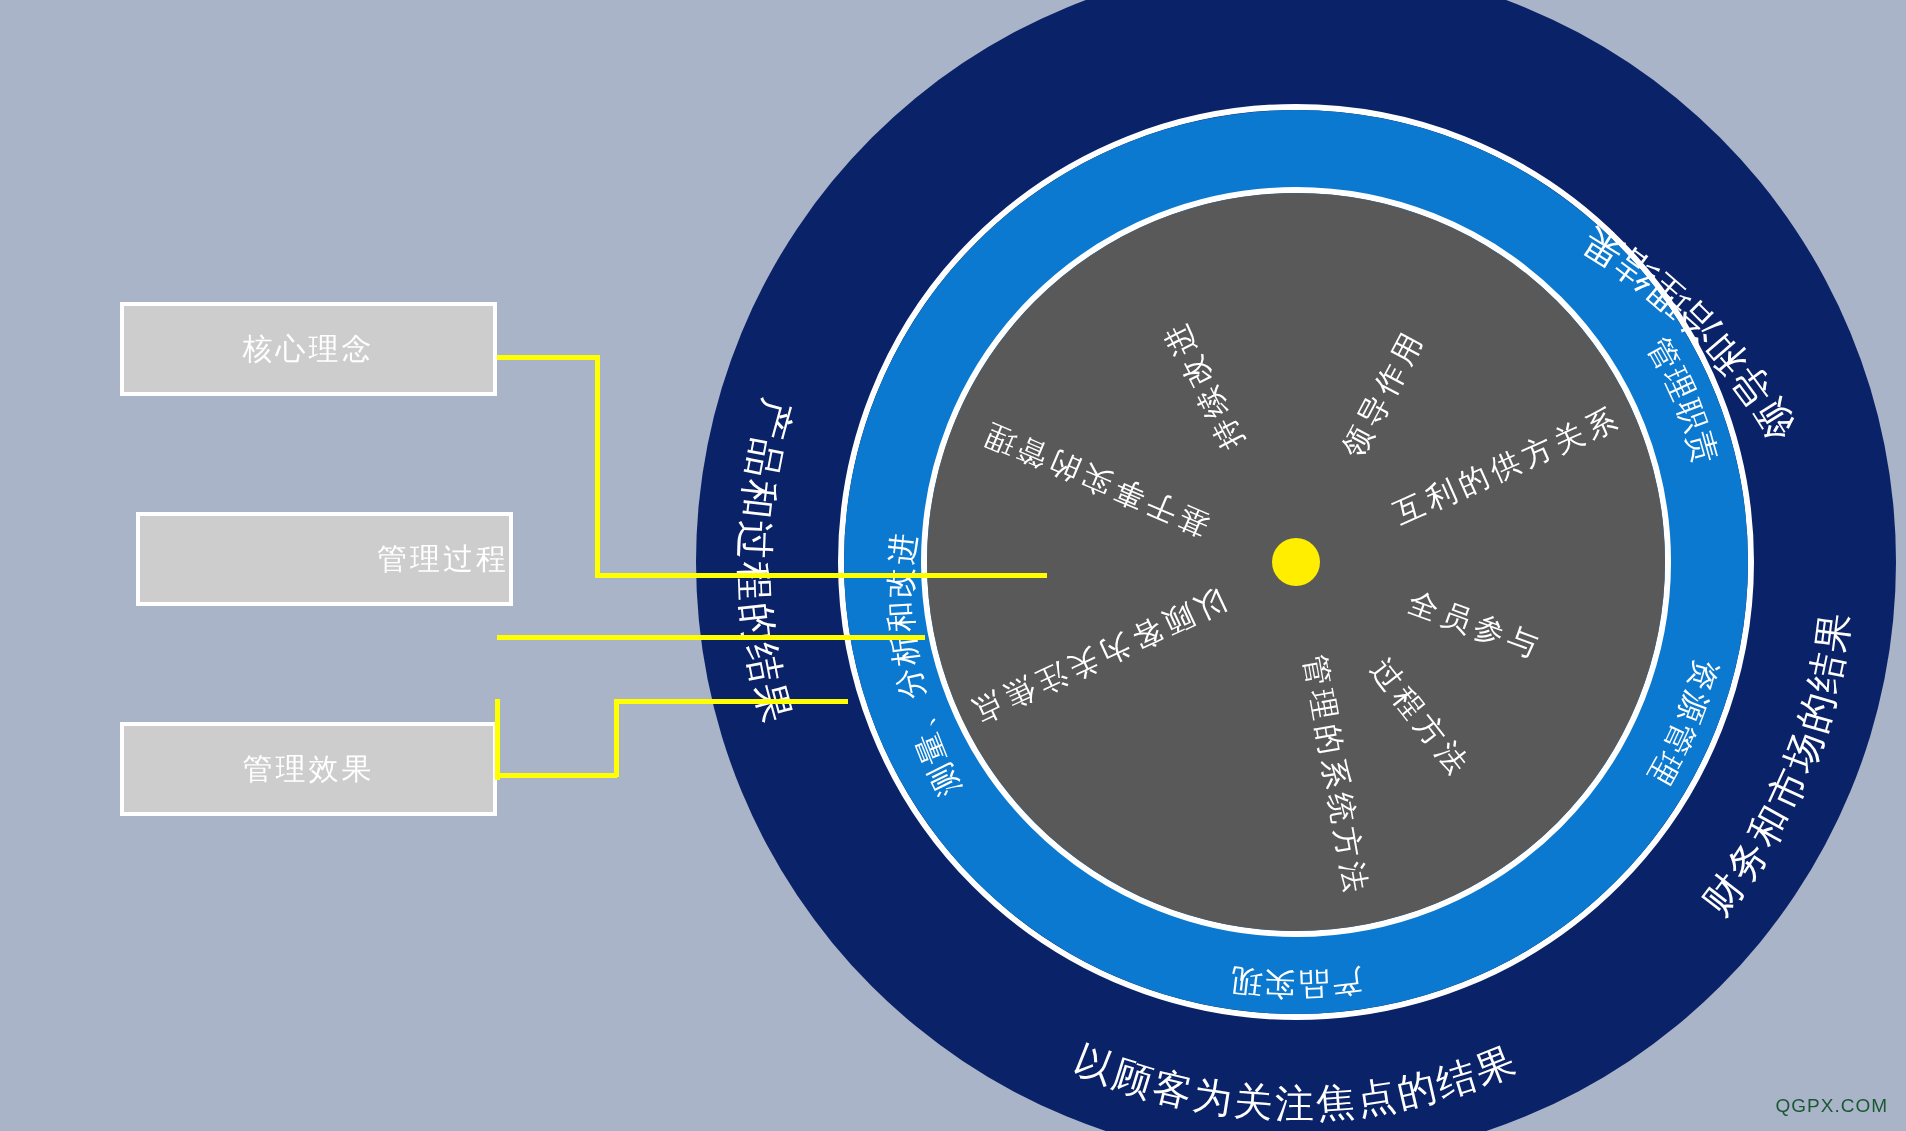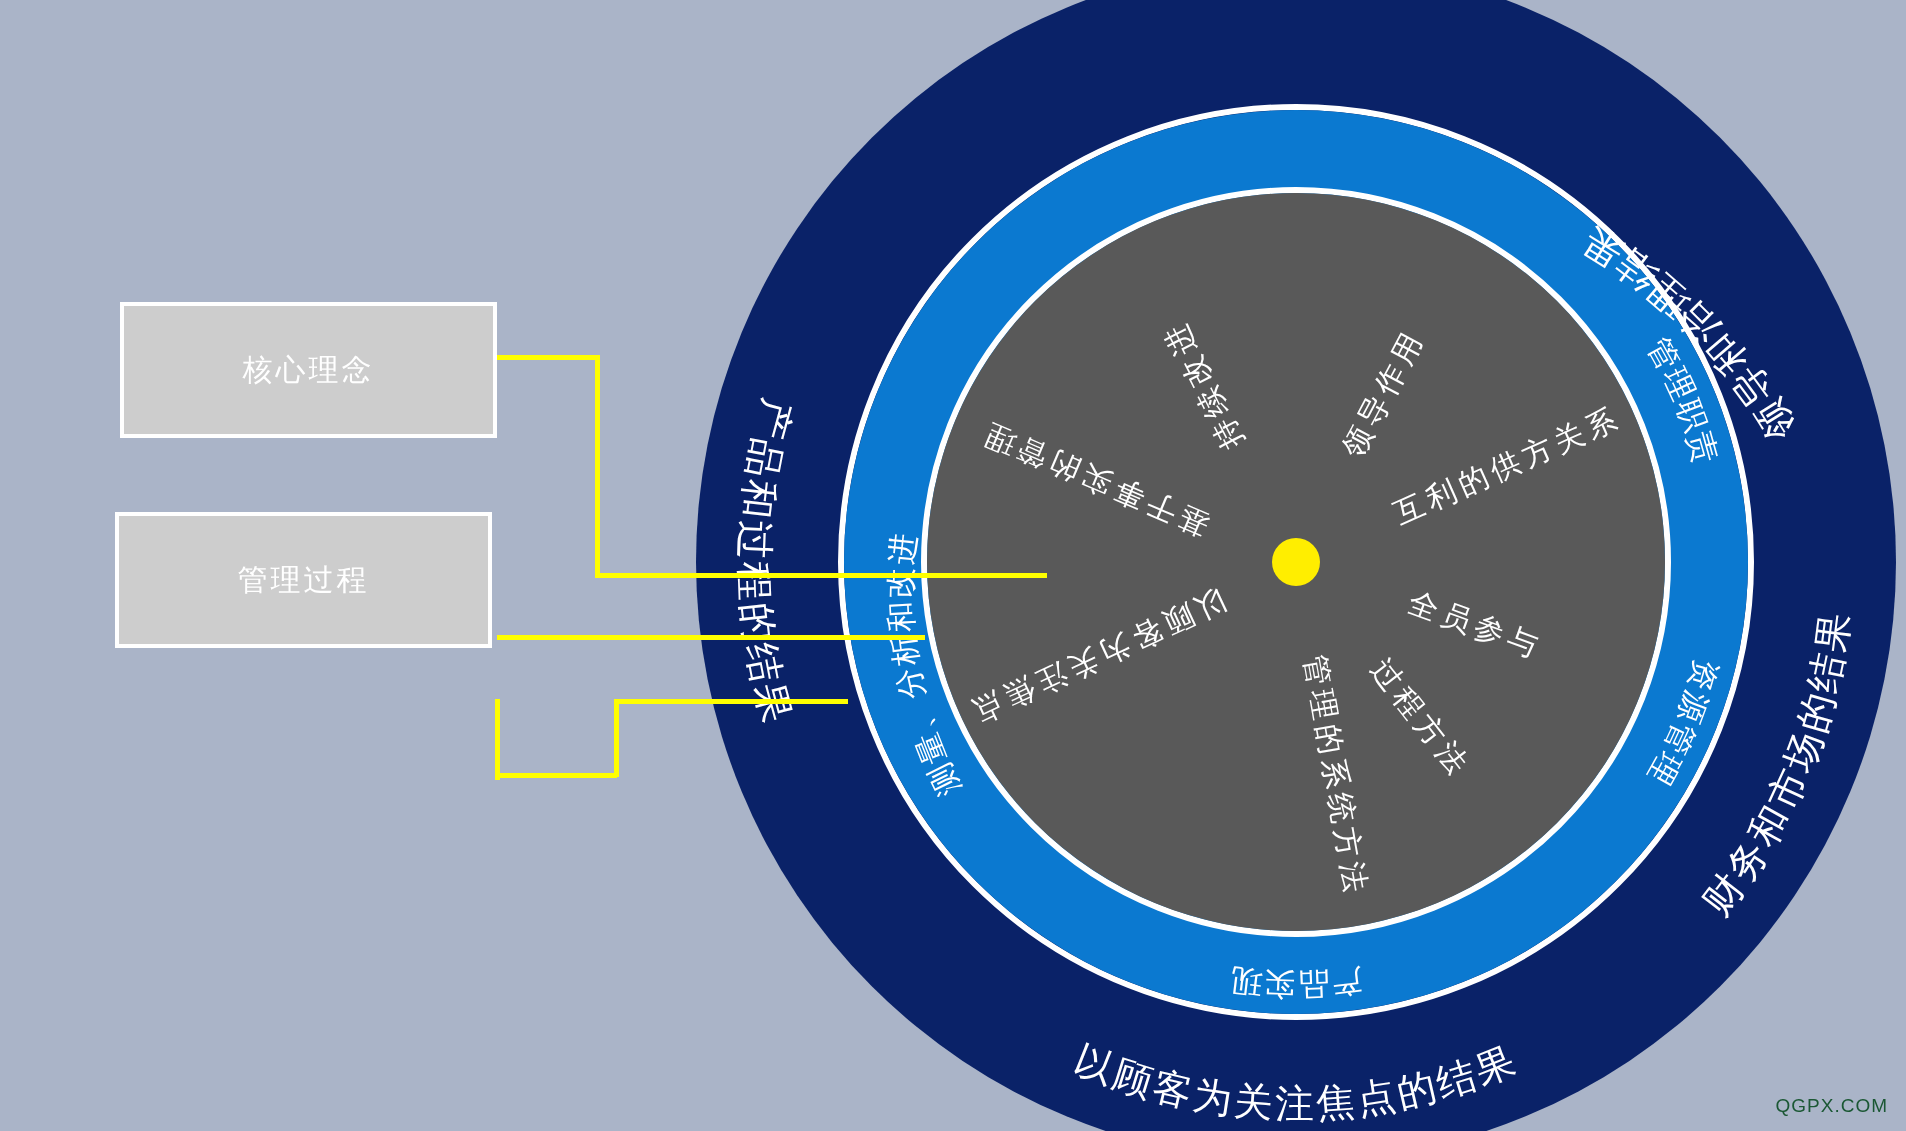--- a/index.html
+++ b/index.html
@@ -8,34 +8,34 @@
     background:#aab4c8;
     font-family:"Liberation Sans","DejaVu Sans",sans-serif;
     overflow:hidden;
     position:relative;
   }
   #stage{position:absolute;inset:0;}
 
   
   .side-box{
     position:absolute;
-    width:377px;height:136px;
+    width:377px;height:94px;
     background:#cdcdcd;
     border:4px solid #ffffff;
     box-sizing:border-box;
     display:flex;align-items:center;justify-content:center;
   }
   .side-box .blabel{
     color:#ffffff;
     font-size:30px;
     letter-spacing:3px;
     white-space:nowrap;
   }
   #box-core{left:120px;top:302px;}
-  #box-proc{left:115px;top:512px;}
+  #box-proc{left:136px;top:512px;justify-content:flex-end;}
   #box-eff{left:120px;top:722px;}
 
   
   .yline{position:absolute;background:#ffff00;}
   .yh{height:5px;}
   .yv{width:5px;}
 
   
   #wheel{
     position:absolute;
@@ -56,20 +56,23 @@
 </head>
 <body>
 
 <div id="stage">
 
   <div class="side-box" id="box-core">
     <span class="blabel">核心理念</span>
   </div>
   <div class="side-box" id="box-proc">
     <span class="blabel">管理过程</span>
+  </div>
+  <div class="side-box" id="box-eff">
+    <span class="blabel">管理效果</span>
   </div>
 
   <div class="yline yh" style="left:497px;top:355px;width:103px;"></div>
   <div class="yline yv" style="left:595px;top:355px;height:222px;"></div>
   <div class="yline yh" style="left:595px;top:573px;width:452px;"></div>
 
   <div class="yline yh" style="left:497px;top:635px;width:428px;"></div>
 
   <div class="yline yv" style="left:495px;top:699px;height:78px;"></div>
   <div class="yline yh" style="left:495px;top:775px;width:5px;"></div>

